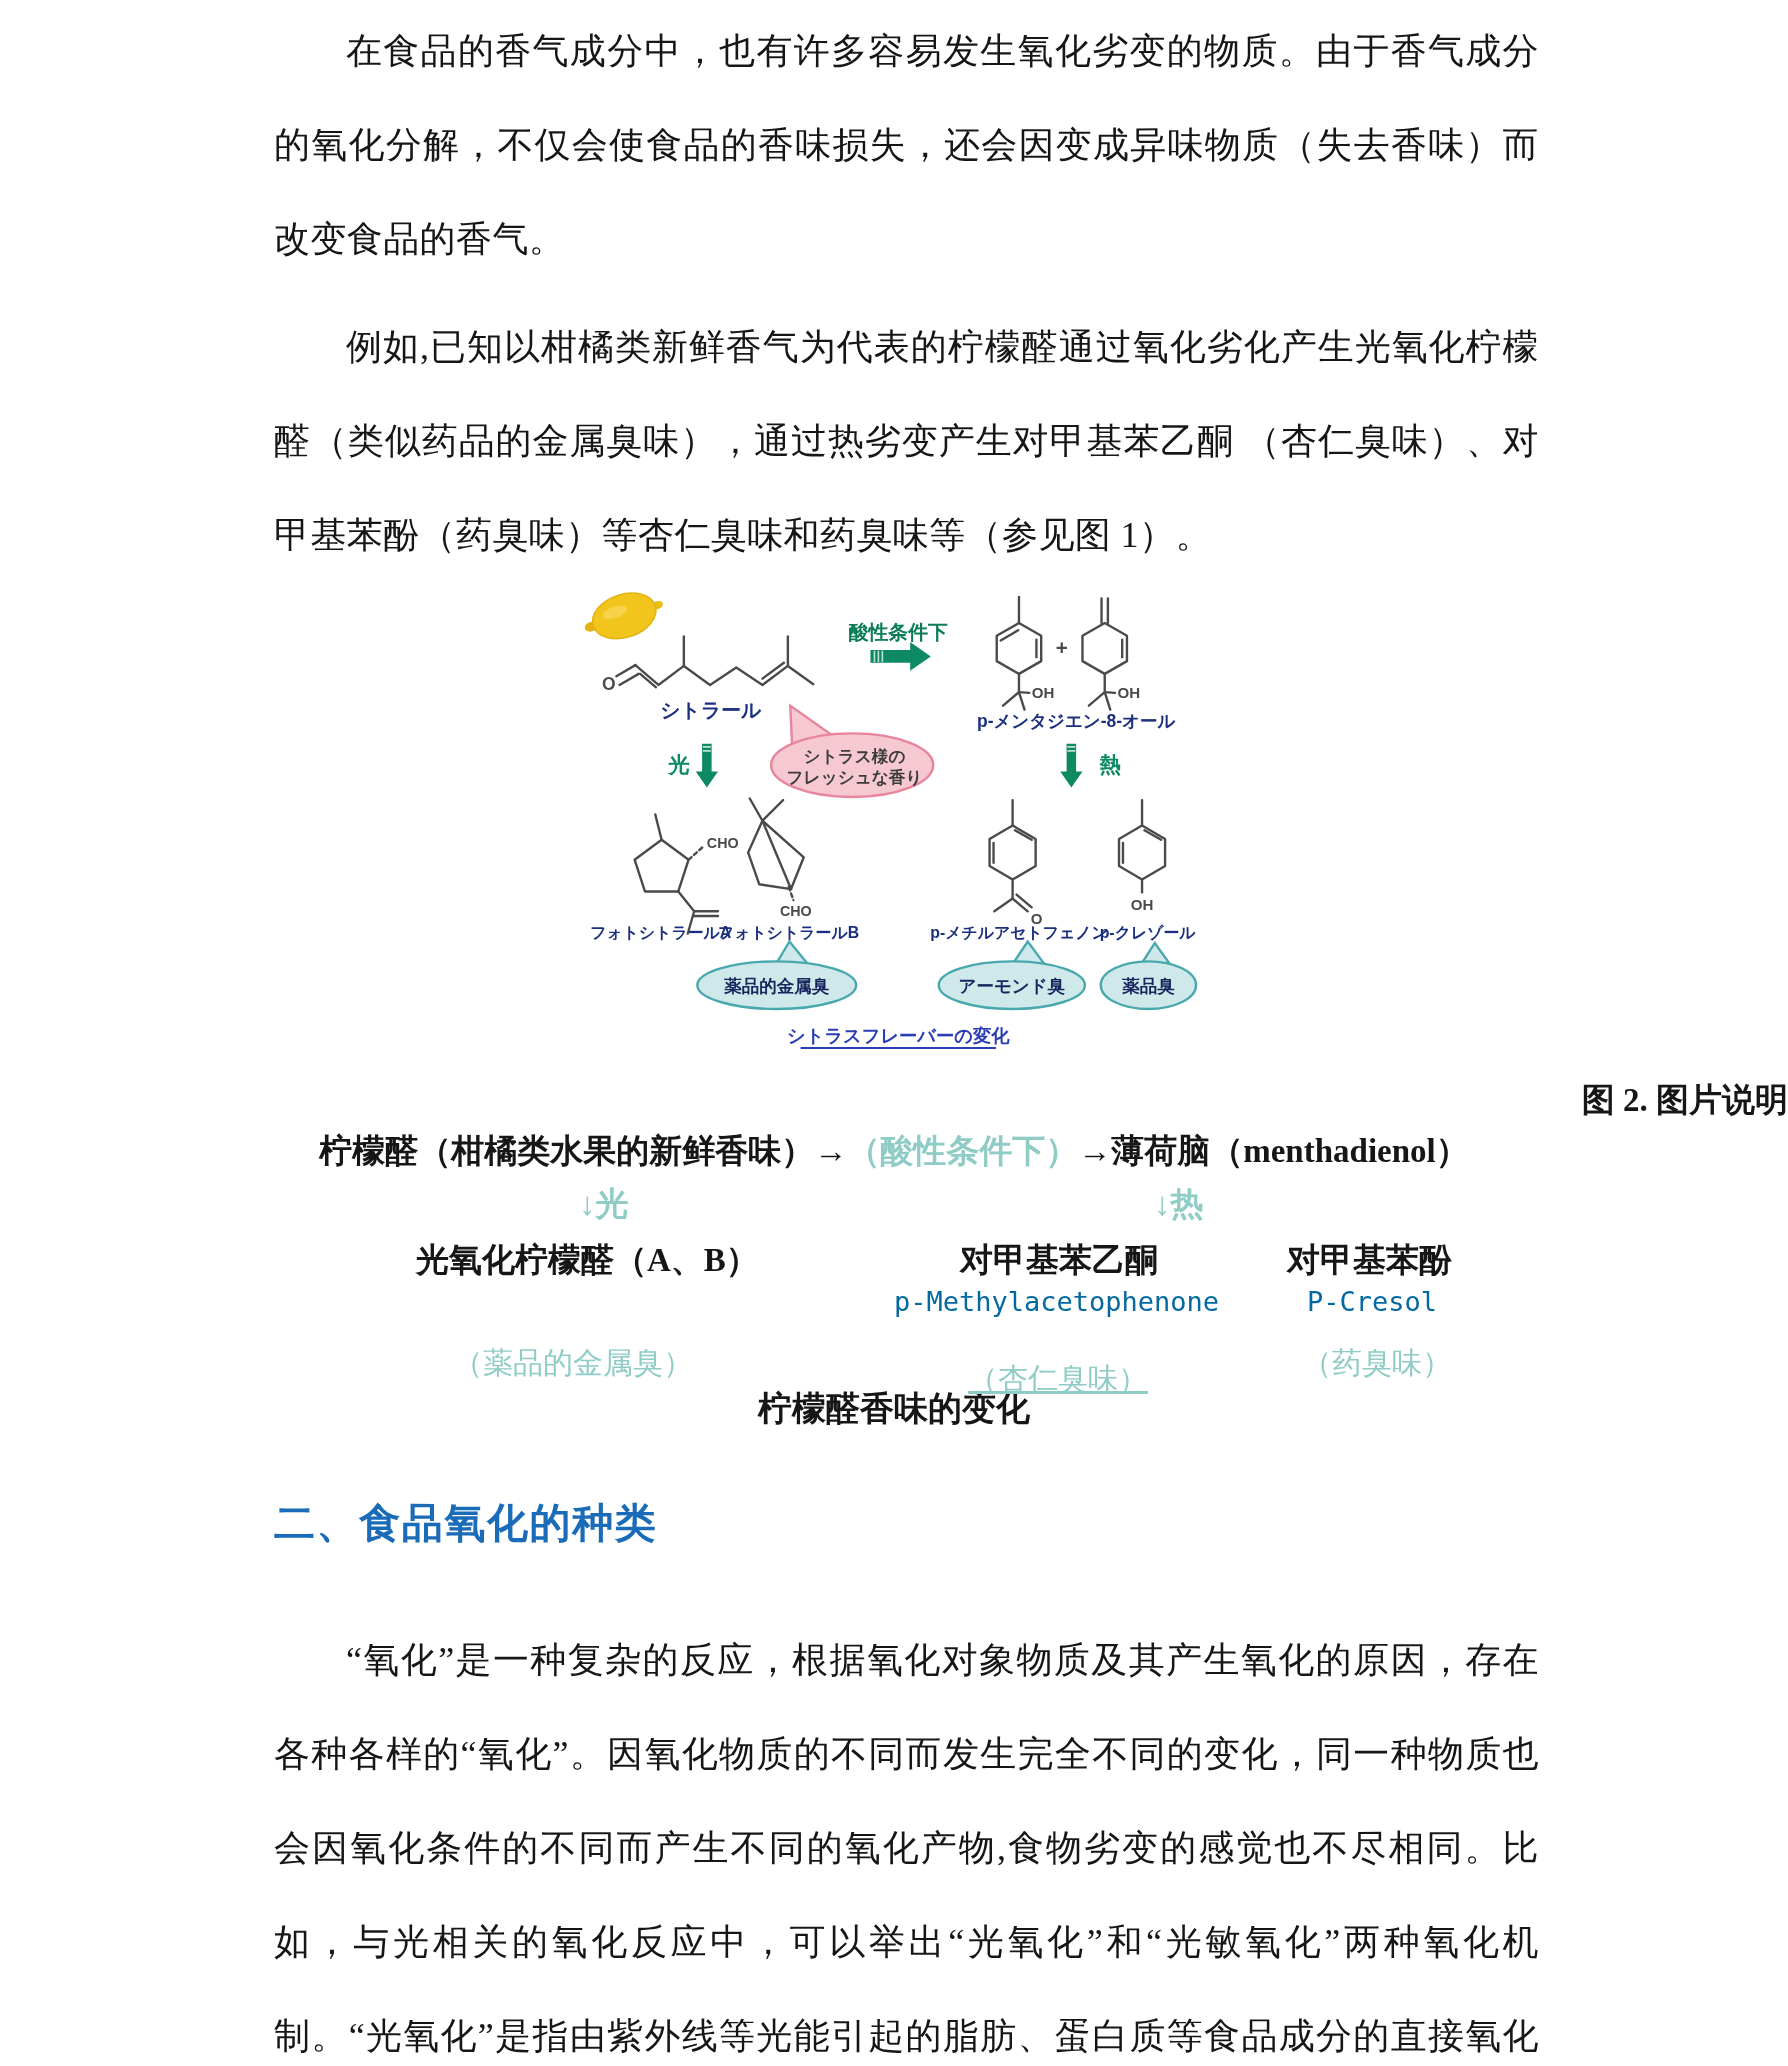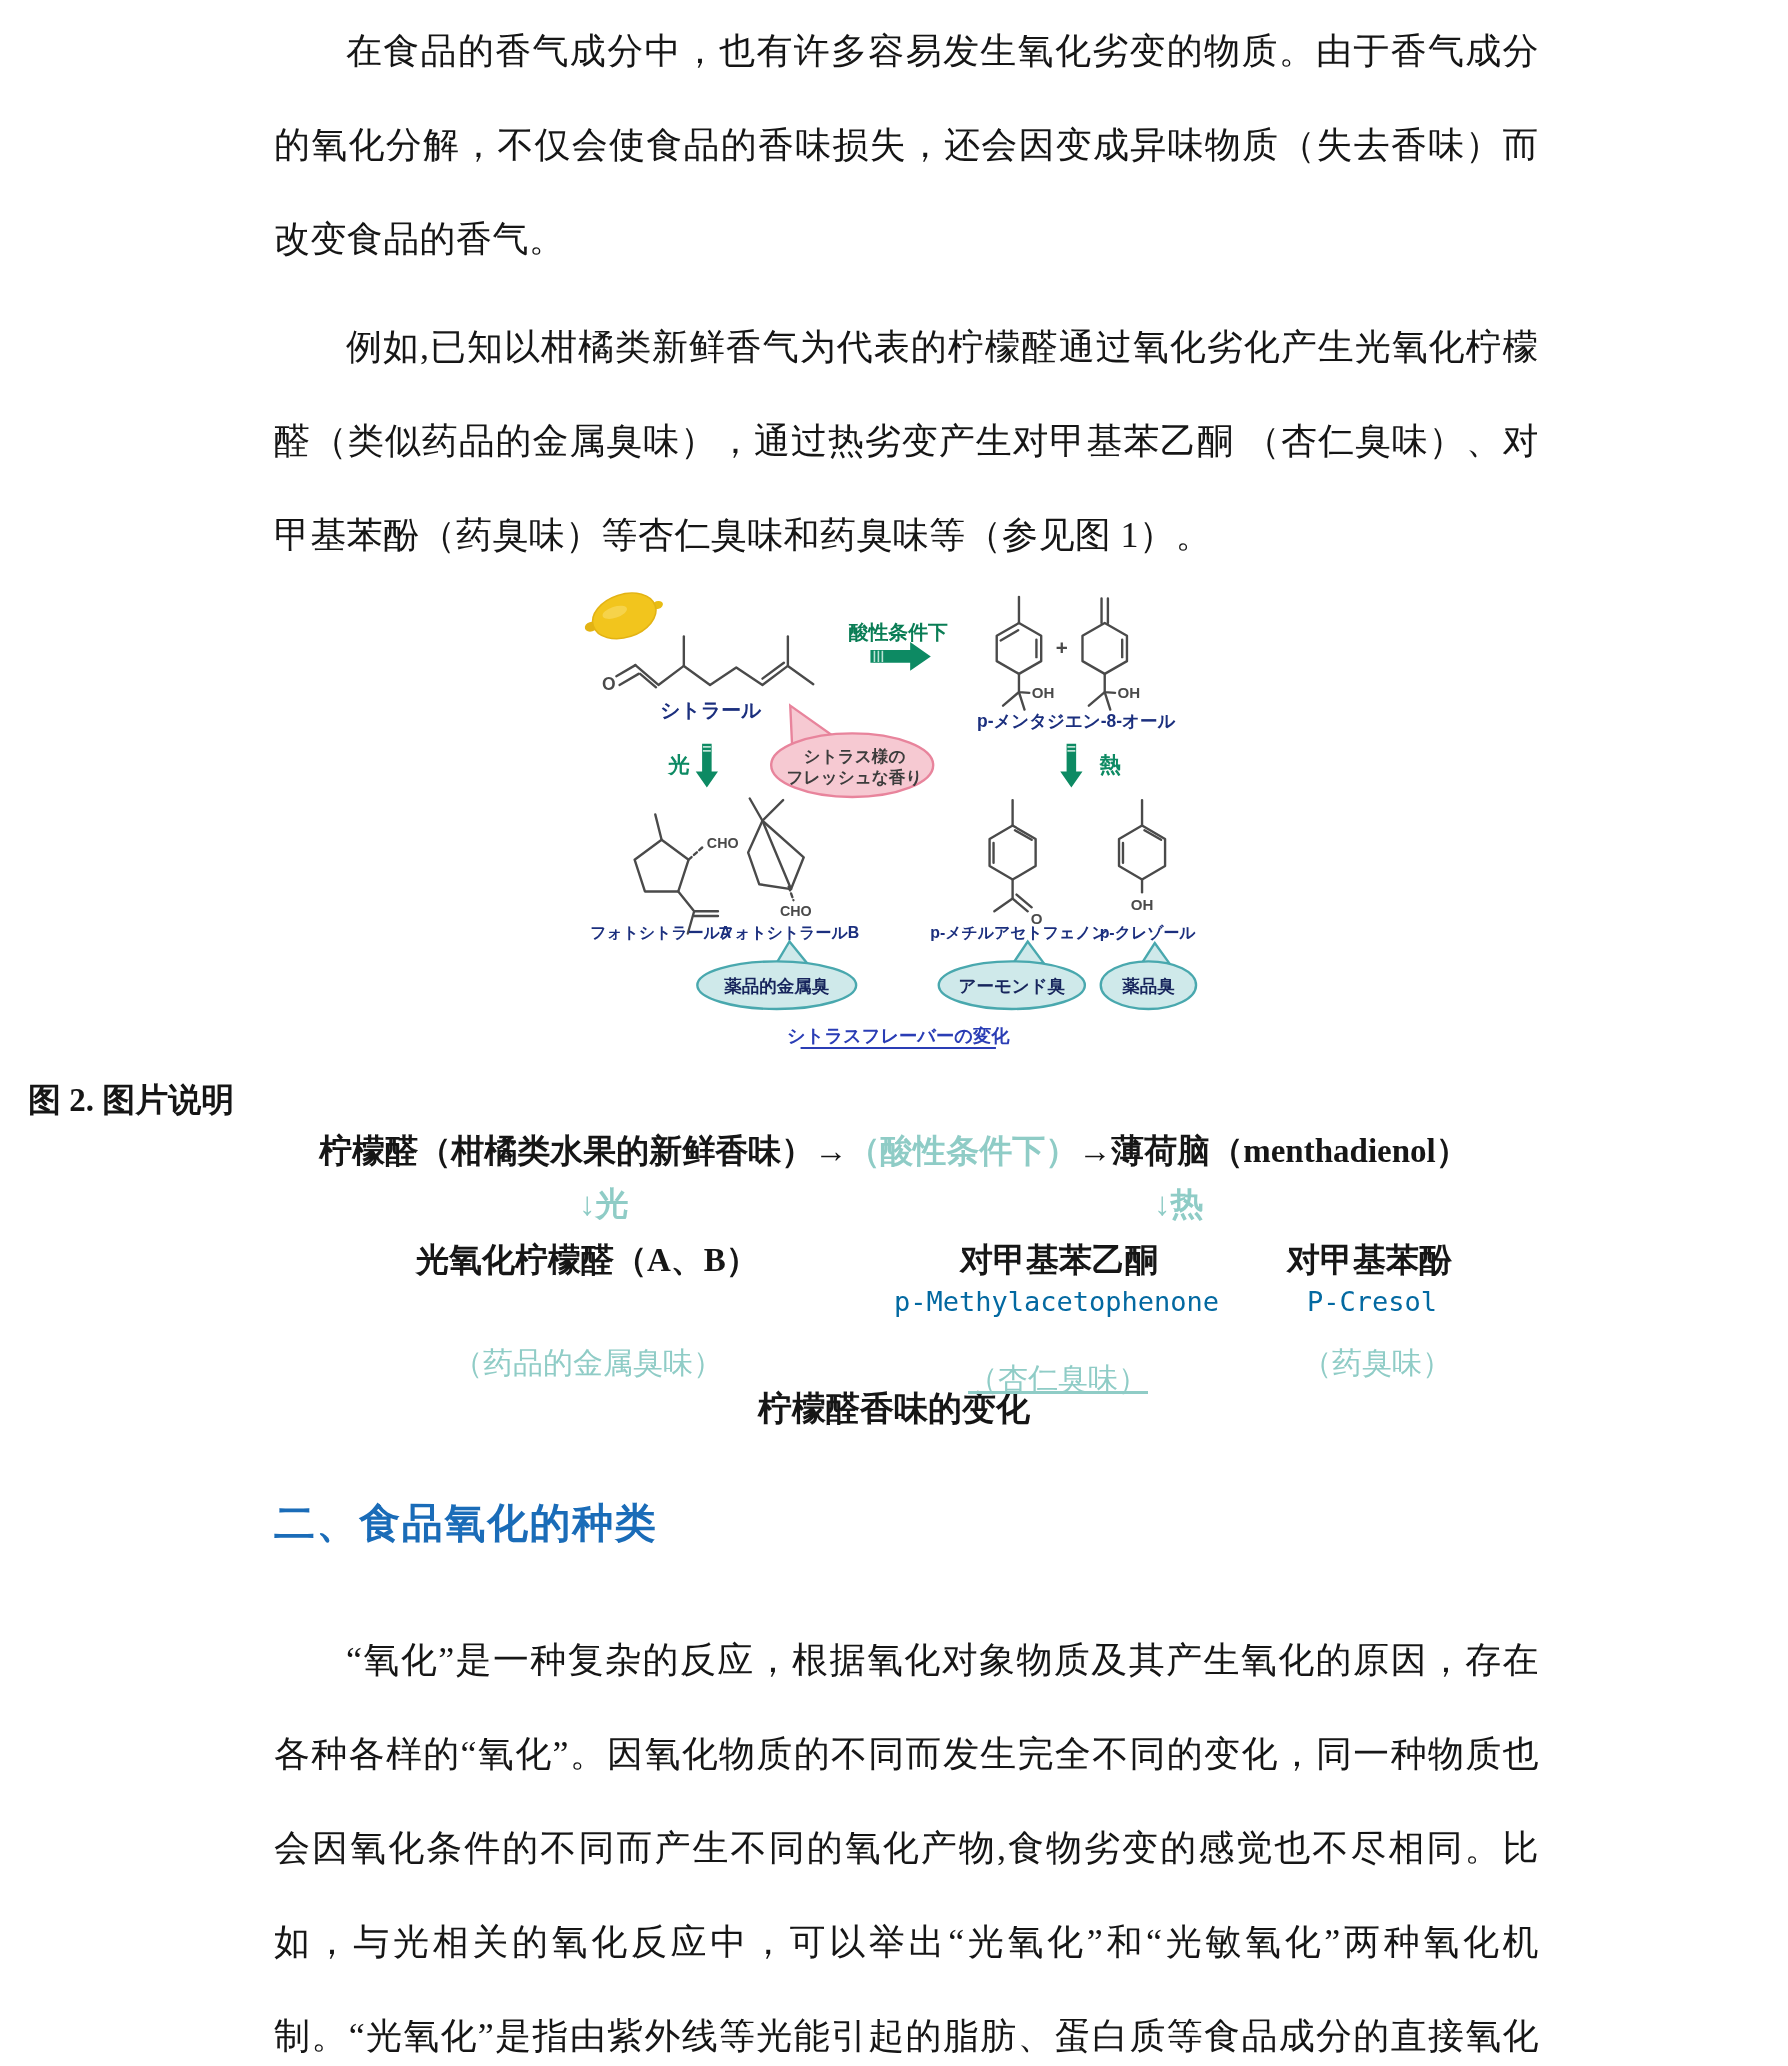--- a/index.html
+++ b/index.html
@@ -16,21 +16,21 @@
     letter-spacing:0.4px;
   }
   .para1 { padding-top:4px; }
   .para2 { margin-top:14.3px; }
   .para3 { margin-top:62px; }
 
   
   .figure { margin:-9.5px 0 0 554px; width:648px; height:486px; }
 
   
-  .cap-title { margin-top:19px; text-align:left; font-size:33px; font-weight:bold;padding-left:28px; }
+  .cap-title { margin-top:19px; text-align:right; font-size:33px; font-weight:bold;padding-left:28px; }
   .flow-line { margin-top:6.4px; text-align:center; font-size:33px; font-weight:bold; white-space:nowrap; }
   .teal { color:#8fccc6; }
   .row { position:relative; width:100%; }
   .row span { position:absolute; white-space:nowrap; }
   .arrows-row { height:64px; font-size:33px; font-weight:bold; color:#8fccc6; }
   .arrows-row .a-light { left:579px; top:8px; }
   .arrows-row .a-heat  { left:1154px; top:8px; }
   .prod-row { height:48px; font-size:33px; font-weight:bold; }
   .prod-row .p1 { left:416px; top:0;text-align:right; }
   .prod-row .p2 { left:960px; top:0; }
@@ -213,21 +213,21 @@
     <span class="p3">对甲基苯酚</span>
   </div>
 
   <div class="row eng eng-row1">
     <span class="e2">p-Methylacetophenone</span>
     <span class="e3">P-Cresol</span>
   </div>
 
 
   <div class="row teal-row">
-    <span class="s1">（药品的金属臭味）</span>
+    <span class="s1">（薬品的金属臭）</span>
     <span class="s2">（杏仁臭味）</span>
     <span class="s3">（药臭味）</span>
   </div>
 
   <div class="fig-label">柠檬醛香味的变化</div>
 
   <h2 class="heading">二、食品氧化的种类</h2>
 
   <p class="para para3">“氧化”是一种复杂的反应，根据氧化对象物质及其产生氧化的原因，存在各种各样的“氧化”。因氧化物质的不同而发生完全不同的变化，同一种物质也会因氧化条件的不同而产生不同的氧化产物,食物劣变的感觉也不尽相同。比如，与光相关的氧化反应中，可以举出“光氧化”和“光敏氧化”两种氧化机制。“光氧化”是指由紫外线等光能引起的脂肪、蛋白质等食品成分的直接氧化反应，而</p>
 

